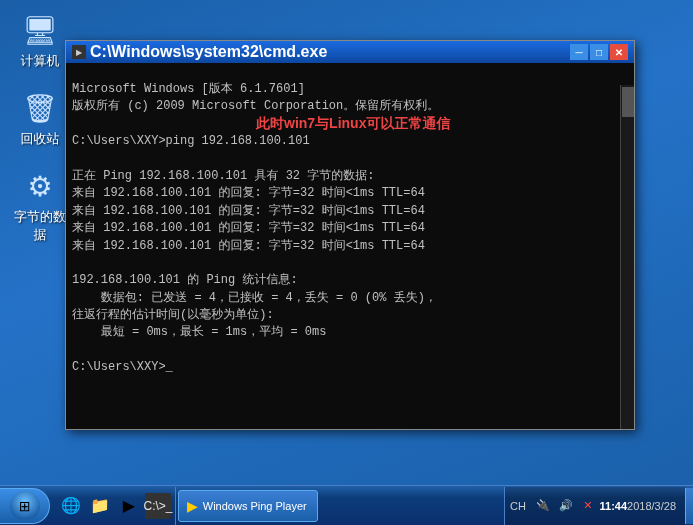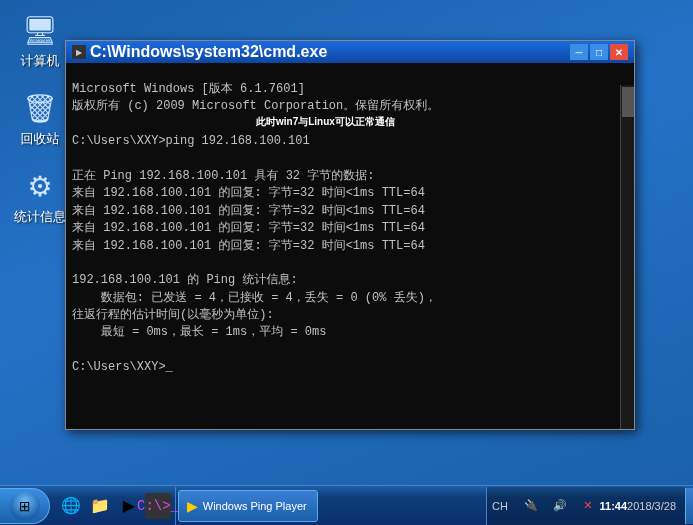--- a/index.html
+++ b/index.html
@@ -123,22 +123,22 @@
       position: relative;
     }
     .cmd-text {
       font-family: 'Courier New', Lucida Console, monospace;
       font-size: 12px;
       color: #c0c0c0;
       line-height: 1.45;
       white-space: pre;
     }
     .cmd-highlight {
-      color: #ffffff;
-      font-size: 10px;
+      color: #ef4444;
+      font-size: 14px;
       font-weight: bold;
       position: absolute;
       top: 52px;
       left: 190px;
       font-family: 'SimHei', Arial, sans-serif;
     }
 
     .cmd-scrollbar {
       position: absolute;
       right: 0;
@@ -267,21 +267,21 @@
       justify-content: center;
       font-size: 16px;
       cursor: pointer;
       border-radius: 3px;
     }
 
     
     .tray-icons-small {
       display: flex;
       align-items: center;
-      gap: 16px;
+      gap: 10px;
       justify-content: flex-end;
     }
     .tray-sm {
       font-size: 11px;
       color: #ccc;
     }
   </style>
 </head>
 <body>
 
@@ -291,21 +291,21 @@
     <div class="desktop-icon">
       <div class="icon-img icon-computer">🖥</div>
       <div class="icon-label">计算机</div>
     </div>
     <div class="desktop-icon">
       <div class="icon-img icon-recycle">🗑</div>
       <div class="icon-label">回收站</div>
     </div>
     <div class="desktop-icon">
       <div class="icon-img icon-control">⚙</div>
-      <div class="icon-label">统计信息</div>
+      <div class="icon-label">字节的数据</div>
     </div>
   </div>
 
   <div class="cmd-window">
     <div class="cmd-titlebar">
       <div class="cmd-icon">▶</div>
       <div class="cmd-title-text">C:\Windows\system32\cmd.exe</div>
       <div class="cmd-controls">
         <button class="cmd-btn cmd-btn-min">─</button>
         <button class="cmd-btn cmd-btn-max">□</button>
@@ -340,21 +340,21 @@
   <div class="taskbar">
 
     <div class="start-btn">
       <div class="start-orb">⊞</div>
     </div>
 
     <div class="quick-launch">
       <div class="ql-icon" title="Internet Explorer">🌐</div>
       <div class="ql-icon" title="Explorer">📁</div>
       <div class="ql-icon" title="Windows Media Player">▶</div>
-      <div class="ql-icon" title="Command Prompt" style="font-size:14px;color:#d946ef;background:#333;border-radius:2px;padding:2px 3px;font-family:Liberation Mono, monospace;">C:\&gt;_</div>
+      <div class="ql-icon" title="Command Prompt" style="font-size:12px;color:#e5e5e5;background:#333;border-radius:2px;padding:2px 3px;">C:\&gt;_</div>
     </div>
 
     <div class="taskbar-task">
       <div class="taskbar-task-icon">▶</div>
       <div class="taskbar-task-label">Windows Ping Player</div>
     </div>
 
     <div class="taskbar-spacer"></div>
 
     <div class="tray-area">

